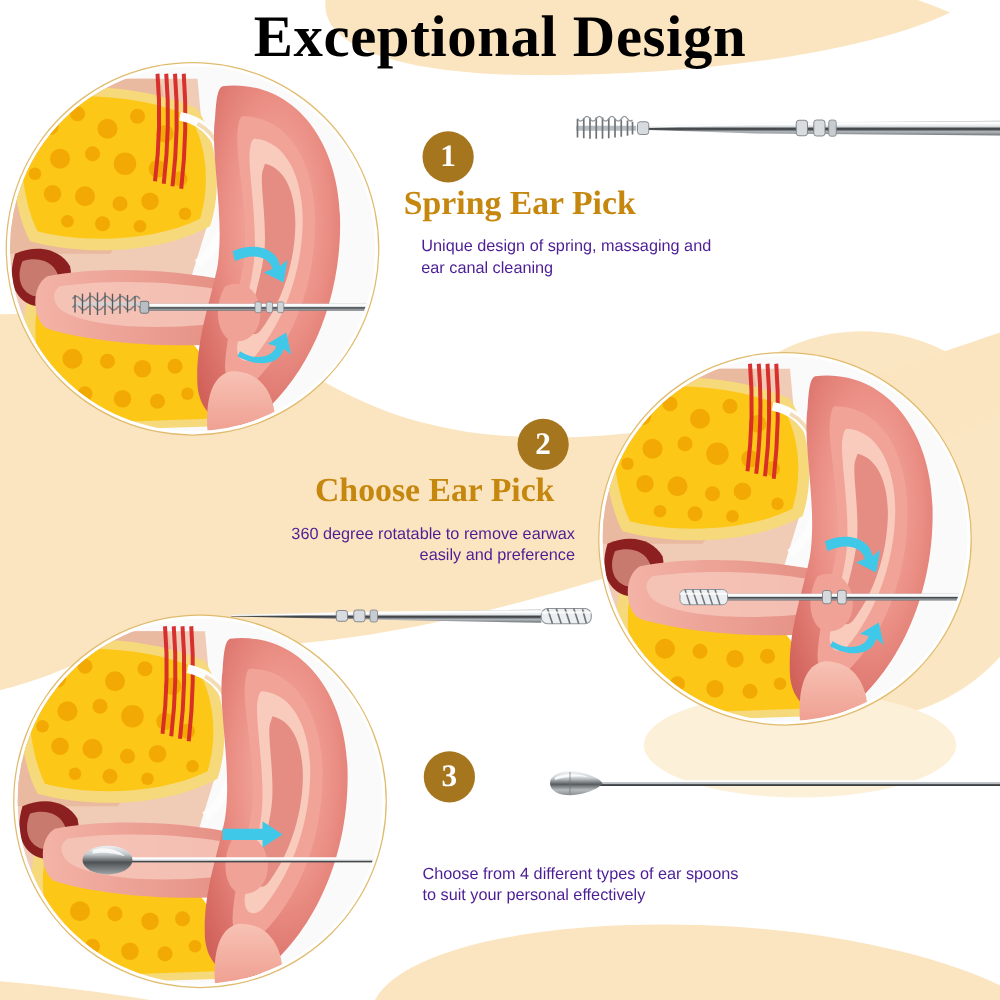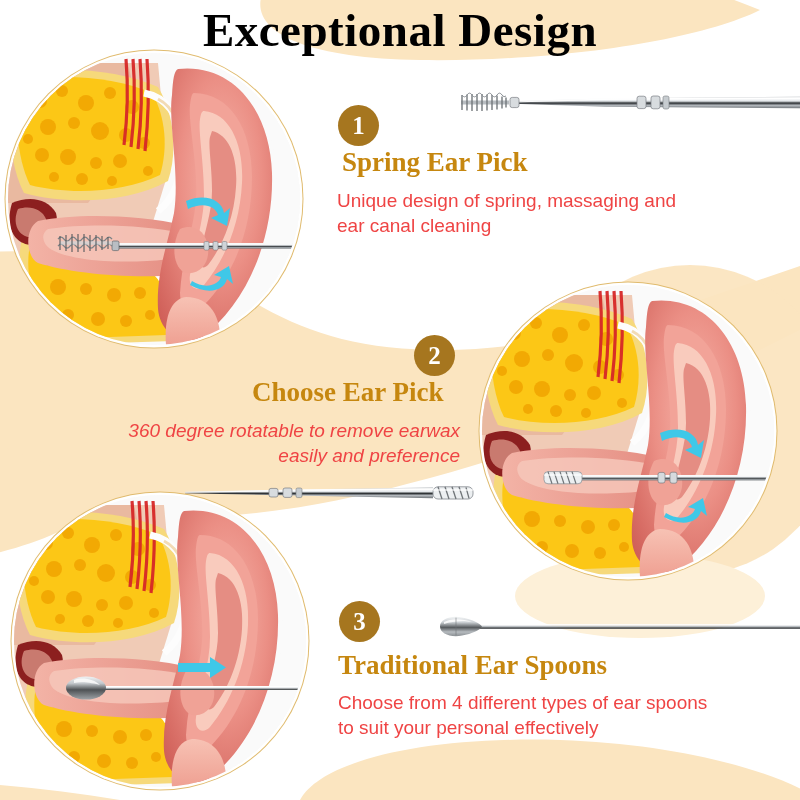--- a/index.html
+++ b/index.html
@@ -70,22 +70,22 @@
     font-family: "Liberation Serif", "DejaVu Serif", serif;
     font-weight: bold;
     font-size: 27px;
     color: #c6870f;
     white-space: nowrap;
     line-height: 1.1;
   }
   .sec-body {
     position: absolute;
     font-family: "Liberation Sans", sans-serif;
-    font-size: 19px;
-    color: #ef4444;
+    font-size: 13px;
+    color: #4c1d95;
     line-height: 1.32;
   }
 
   
   .tool {
     position: absolute;
     pointer-events: none;
   }
 </style>
 </head>
@@ -246,21 +246,21 @@
       </g>
 
       <g fill="#3fc8e8">
         <path d="M178,148 C196,140 214,146 216,160 L222,155 L219,173 L203,165 L210,162 C207,152 194,149 180,156 Z"></path>
         <path d="M182,232 C200,242 216,238 219,226 L225,231 L221,213 L206,222 L213,224 C210,233 196,236 184,228 Z"></path>
       </g>
     </svg>
   </div>
 
   <div class="badge" style="left:338px; top:105px;">1</div>
-  <div class="sec-head" style="left:342px; top:148px;">Spring Ear Pick</div>
+  <div class="sec-head" style="left:323px; top:148px;">Spring Ear Pick</div>
   <div class="sec-body" style="left:337px; top:188px; width:420px;">
     <div>Unique design of spring, massaging and</div>
     <div>ear canal cleaning</div>
   </div>
 
   <svg class="tool" style="left:455px; top:88px;" width="350" height="30" viewBox="0 0 350 30" xmlns="http://www.w3.org/2000/svg">
     <defs>
       <linearGradient id="tshaftA" x1="0" y1="0" x2="0" y2="1">
         <stop offset="0%" stop-color="#a7acb1"></stop>
         <stop offset="14%" stop-color="#ffffff"></stop>
@@ -403,21 +403,21 @@
       </g>
       <g fill="#3fc8e8">
         <path d="M178,148 C196,140 214,146 216,160 L222,155 L219,173 L203,165 L210,162 C207,152 194,149 180,156 Z"></path>
         <path d="M182,232 C200,242 216,238 219,226 L225,231 L221,213 L206,222 L213,224 C210,233 196,236 184,228 Z"></path>
       </g>
     </svg>
   </div>
 
   <div class="badge" style="left:414px; top:335px;">2</div>
   <div class="sec-head" style="left:252px; top:378px;">Choose Ear Pick</div>
-  <div class="sec-body" style="left:60px; top:418px; width:400px; text-align:right;font-style:italic;">
+  <div class="sec-body" style="left:60px; top:418px; width:400px; text-align:right;">
     <div>360 degree rotatable to remove earwax</div>
     <div>easily and preference</div>
   </div>
 
   <svg class="tool" style="left:183px; top:478px;" width="330" height="30" viewBox="0 0 330 30" xmlns="http://www.w3.org/2000/svg">
     <defs>
       <linearGradient id="tshaftB" x1="0" y1="0" x2="0" y2="1">
         <stop offset="0%" stop-color="#a7acb1"></stop>
         <stop offset="14%" stop-color="#ffffff"></stop>
         <stop offset="38%" stop-color="#e3e7ea"></stop>
@@ -539,21 +539,20 @@
         <path d="M60,185 C68,182 80,184 86,190 C80,188 68,186 60,188 Z" fill="#ffffff" opacity="0.8"></path>
       </g>
 
       <g fill="#3fc8e8">
         <path d="M164,168 L196,168 L196,162 L212,172.5 L196,183 L196,177 L164,177 Z"></path>
       </g>
     </svg>
   </div>
 
   <div class="badge" style="left:339px; top:601px;">3</div>
-  <div class="sec-head" style="left:338px; top:651px;">Traditional Ear Spoons</div>
   <div class="sec-body" style="left:338px; top:690px; width:450px;">
     <div>Choose from 4 different types of ear spoons</div>
     <div>to suit your personal effectively</div>
   </div>
 
   <svg class="tool" style="left:432px; top:612px;" width="368" height="28" viewBox="0 0 368 28" xmlns="http://www.w3.org/2000/svg">
     <defs>
       <linearGradient id="spoonHeadC" x1="0" y1="0" x2="0" y2="1">
         <stop offset="0%" stop-color="#f2f4f5"></stop>
         <stop offset="28%" stop-color="#cdd2d6"></stop>

